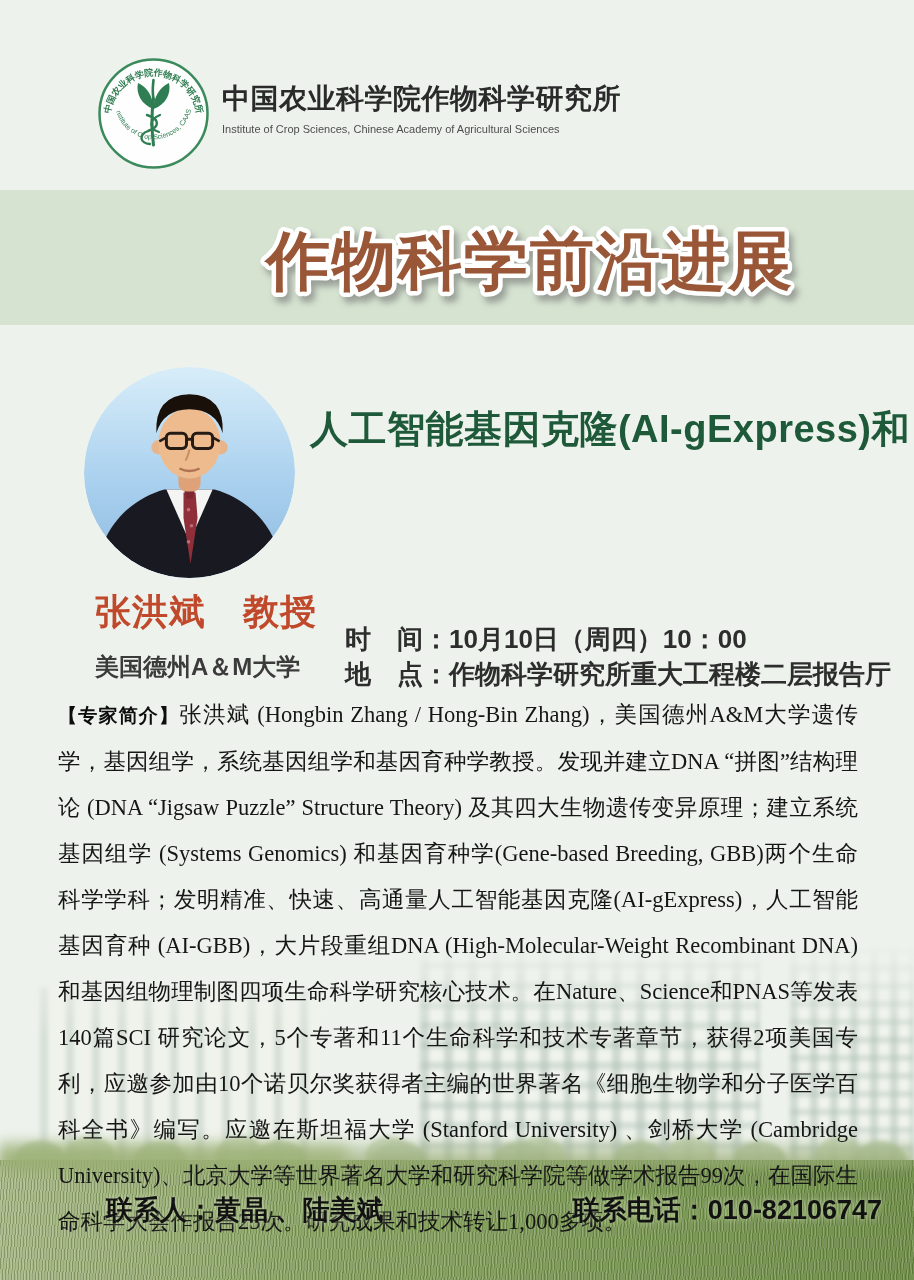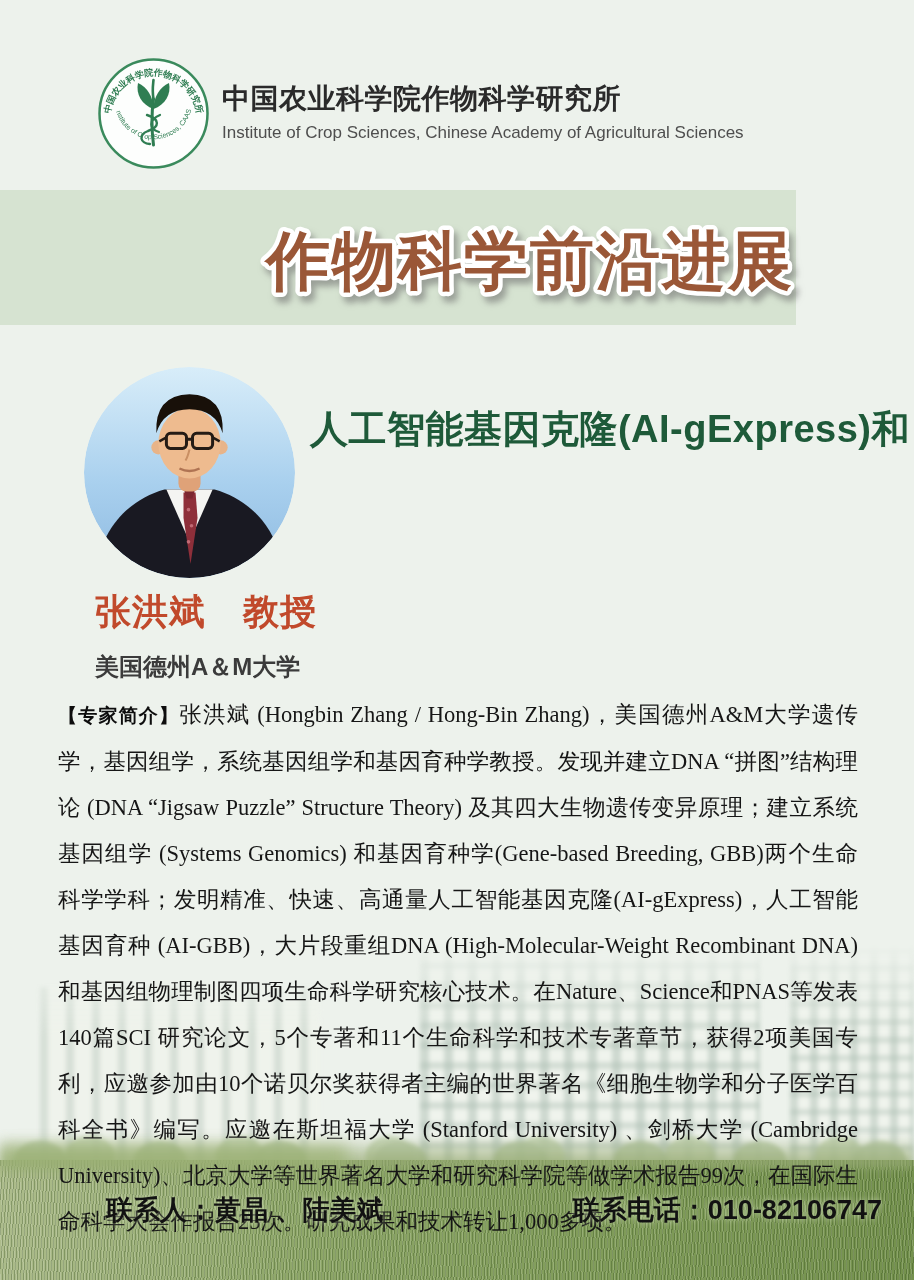--- a/index.html
+++ b/index.html
@@ -55,24 +55,24 @@
   }
   .grass::after{
     content:"";position:absolute;left:0;top:-14px;width:38%;height:22px;
     background:#9cb274;filter:blur(8px);opacity:.75;
   }
 
   
   .logo{position:absolute;left:97px;top:57px;width:113px;height:113px;}
   .org{position:absolute;left:222px;top:80px;}
   .org-cn{font-size:28px;font-weight:bold;color:#2a2a2a;letter-spacing:.5px;white-space:nowrap;}
-  .org-en{font-size:17px;color:#4e4e4e;margin-top:5px;white-space:nowrap;}
-
-  
-  .banner{position:absolute;left:0;top:190px;width:796px;height:135px;background:#d6e3d1;}
+  .org-en{font-size:11px;color:#4e4e4e;margin-top:5px;white-space:nowrap;}
+
+  
+  .banner{position:absolute;left:0;top:190px;width:914px;height:135px;background:#d6e3d1;}
   .banner-svg{display:block;}
   .banner-text{
     font-family:"Liberation Sans","DejaVu Sans",sans-serif;
     font-weight:bold;font-size:64px;letter-spacing:2px;
     fill:#9a5737;stroke:#ffffff;stroke-width:9px;
     paint-order:stroke;stroke-linejoin:round;
     filter:drop-shadow(4px 6px 3px rgba(105,105,105,.55));
   }
 
   
@@ -207,20 +207,24 @@
 
   <div class="talk-title">
     <div class="line1">人工智能基因克隆(AI-gExpress)和</div>
   </div>
 
   <div class="speaker">
     <div class="speaker-name">张洪斌　教授</div>
     <div class="speaker-affil">美国德州A＆M大学</div>
   </div>
 
+  <div class="schedule">
+    <div class="line">时　间：10月10日（周四）10：00</div>
+    <div class="line">地　点：作物科学研究所重大工程楼二层报告厅</div>
+  </div>
 
   <p class="bio"><span class="bio-label">【专家简介】</span><span class="bio-text">张洪斌 (Hongbin Zhang / Hong-Bin Zhang)，美国德州A&amp;M大学遗传学，基因组学，系统基因组学和基因育种学教授。发现并建立DNA “拼图”结构理论 (DNA “Jigsaw Puzzle” Structure Theory) 及其四大生物遗传变异原理；建立系统基因组学 (Systems Genomics) 和基因育种学(Gene-based Breeding, GBB)两个生命科学学科；发明精准、快速、高通量人工智能基因克隆(AI-gExpress)，人工智能基因育种 (AI-GBB)，大片段重组DNA (High-Molecular-Weight Recombinant DNA) 和基因组物理制图四项生命科学研究核心技术。在Nature、Science和PNAS等发表140篇SCI 研究论文，5个专著和11个生命科学和技术专著章节，获得2项美国专利，应邀参加由10个诺贝尔奖获得者主编的世界著名《细胞生物学和分子医学百科全书》编写。应邀在斯坦福大学 (Stanford University) 、剑桥大学 (Cambridge University)、北京大学等世界著名大学和研究科学院等做学术报告99次，在国际生命科学大会作报告25次。研究成果和技术转让1,000多项。</span></p>
 
   <div class="footer">
     <div>联系人：黄晶 、陆美斌</div>
     <div>联系电话：010-82106747</div>
   </div>
 
 </div>
 

